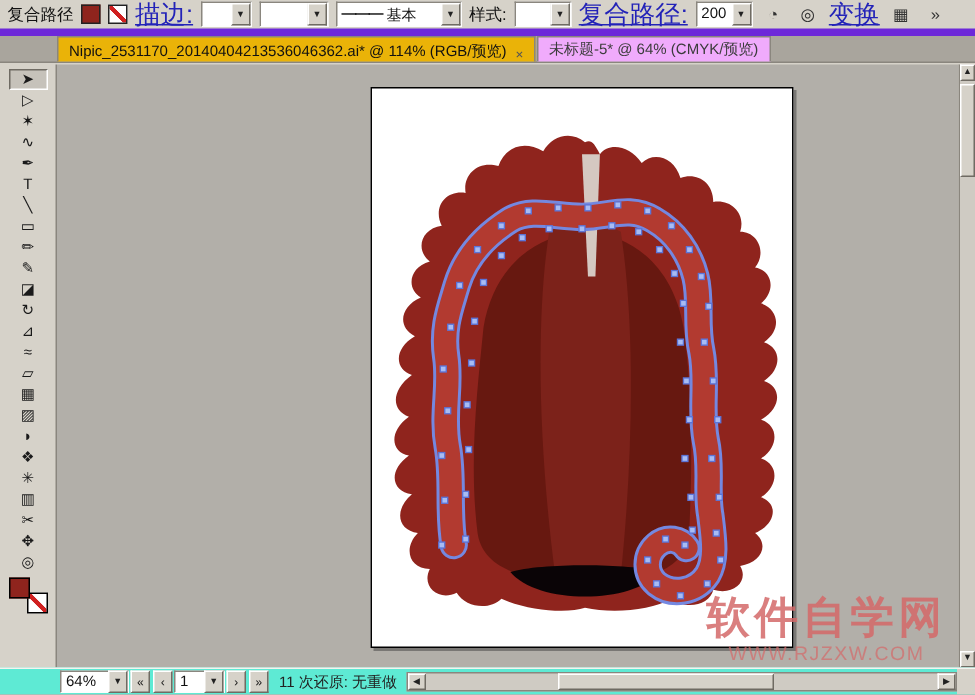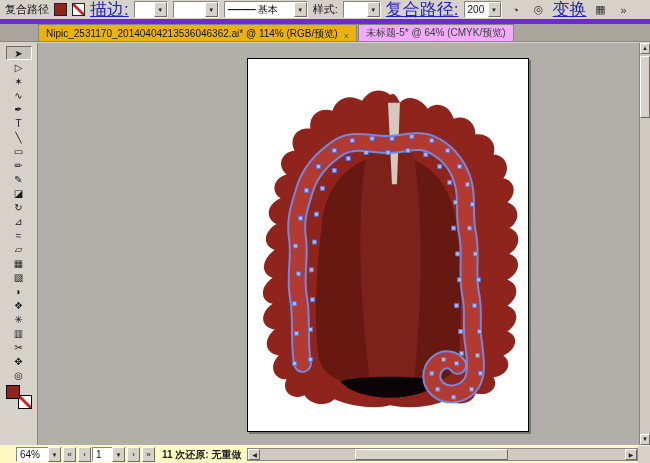--- a/index.html
+++ b/index.html
@@ -94,30 +94,30 @@
     border-color: #fff #6f6b63 #6f6b63 #fff; font-size: 6px; text-align: center; line-height: 9px; color: #222;
   }
   .vtrack { flex: 1; position: relative; }
   .vthumb {
     position: absolute; top: 2px; left: 0; width: 100%; height: 62px;
     background: #d6d2c9; border: 1px solid; border-color: #fff #6f6b63 #6f6b63 #fff;
   }
 
   
   .status-bar {
-    position: absolute; bottom: 0; left: 0; right: 0; height: 18px; background: #fef9c3;
+    position: absolute; bottom: 0; left: 0; right: 0; height: 18px; background: #5eead4;
     border-top: 1px solid #f5f3ef; display: flex; align-items: center; font-size: 10px;
-    padding-left: 16px; white-space: nowrap;
+    padding-left: 40px; white-space: nowrap;
   }
   .sb-combo { height: 15px; }
   .nav-btn {
     width: 13px; height: 15px; background: #d6d2c9; border: 1px solid;
     border-color: #fff #6f6b63 #6f6b63 #fff; font-size: 8px; line-height: 13px; text-align: center; margin: 0 1px;
   }
-  .sb-status { margin: 4px 6px; color: #222; font-weight: bold; }
+  .sb-status { margin: 4px 6px; color: #222; }
   .hscroll { flex: 1; height: 13px; display: flex; background: #cfcbc3; border: 1px solid #8a867e; margin-right: 0; }
   .htrack { flex: 1; position: relative; }
   .hthumb {
     position: absolute; left: 26%; top: 0; width: 42%; height: 100%;
     background: #d6d2c9; border: 1px solid; border-color: #fff #6f6b63 #6f6b63 #fff;
   }
   .hscroll .scroll-btn { width: 12px; height: 100%; line-height: 11px; }
   .sb-corner { width: 12px; height: 100%; background: #d6d2c9; flex: none; }
 </style>
 </head>
@@ -284,20 +284,24 @@
               <rect x="206" y="142" width="4" height="4" fill="#a8bcf4" stroke="#5b74d8" stroke-width="0.9"></rect>
               <rect x="204" y="168" width="4" height="4" fill="#a8bcf4" stroke="#5b74d8" stroke-width="0.9"></rect>
               <rect x="208" y="194" width="4" height="4" fill="#a8bcf4" stroke="#5b74d8" stroke-width="0.9"></rect>
               <rect x="210" y="220" width="4" height="4" fill="#a8bcf4" stroke="#5b74d8" stroke-width="0.9"></rect>
               <rect x="207" y="246" width="4" height="4" fill="#a8bcf4" stroke="#5b74d8" stroke-width="0.9"></rect>
               <rect x="211" y="272" width="4" height="4" fill="#a8bcf4" stroke="#5b74d8" stroke-width="0.9"></rect>
               <rect x="212" y="294" width="4" height="4" fill="#a8bcf4" stroke="#5b74d8" stroke-width="0.9"></rect>
             </g>
         </svg>
       </div>
+      <div class="watermark">
+        <div class="wm1">软件自学网</div>
+        <div class="wm2">WWW.RJZXW.COM</div>
+      </div>
     </div>
 
     <div class="vscroll">
       <div class="scroll-btn">▲</div>
       <div class="vtrack">
         <div class="vthumb"></div>
       </div>
       <div class="scroll-btn">▼</div>
     </div>
   </div>

